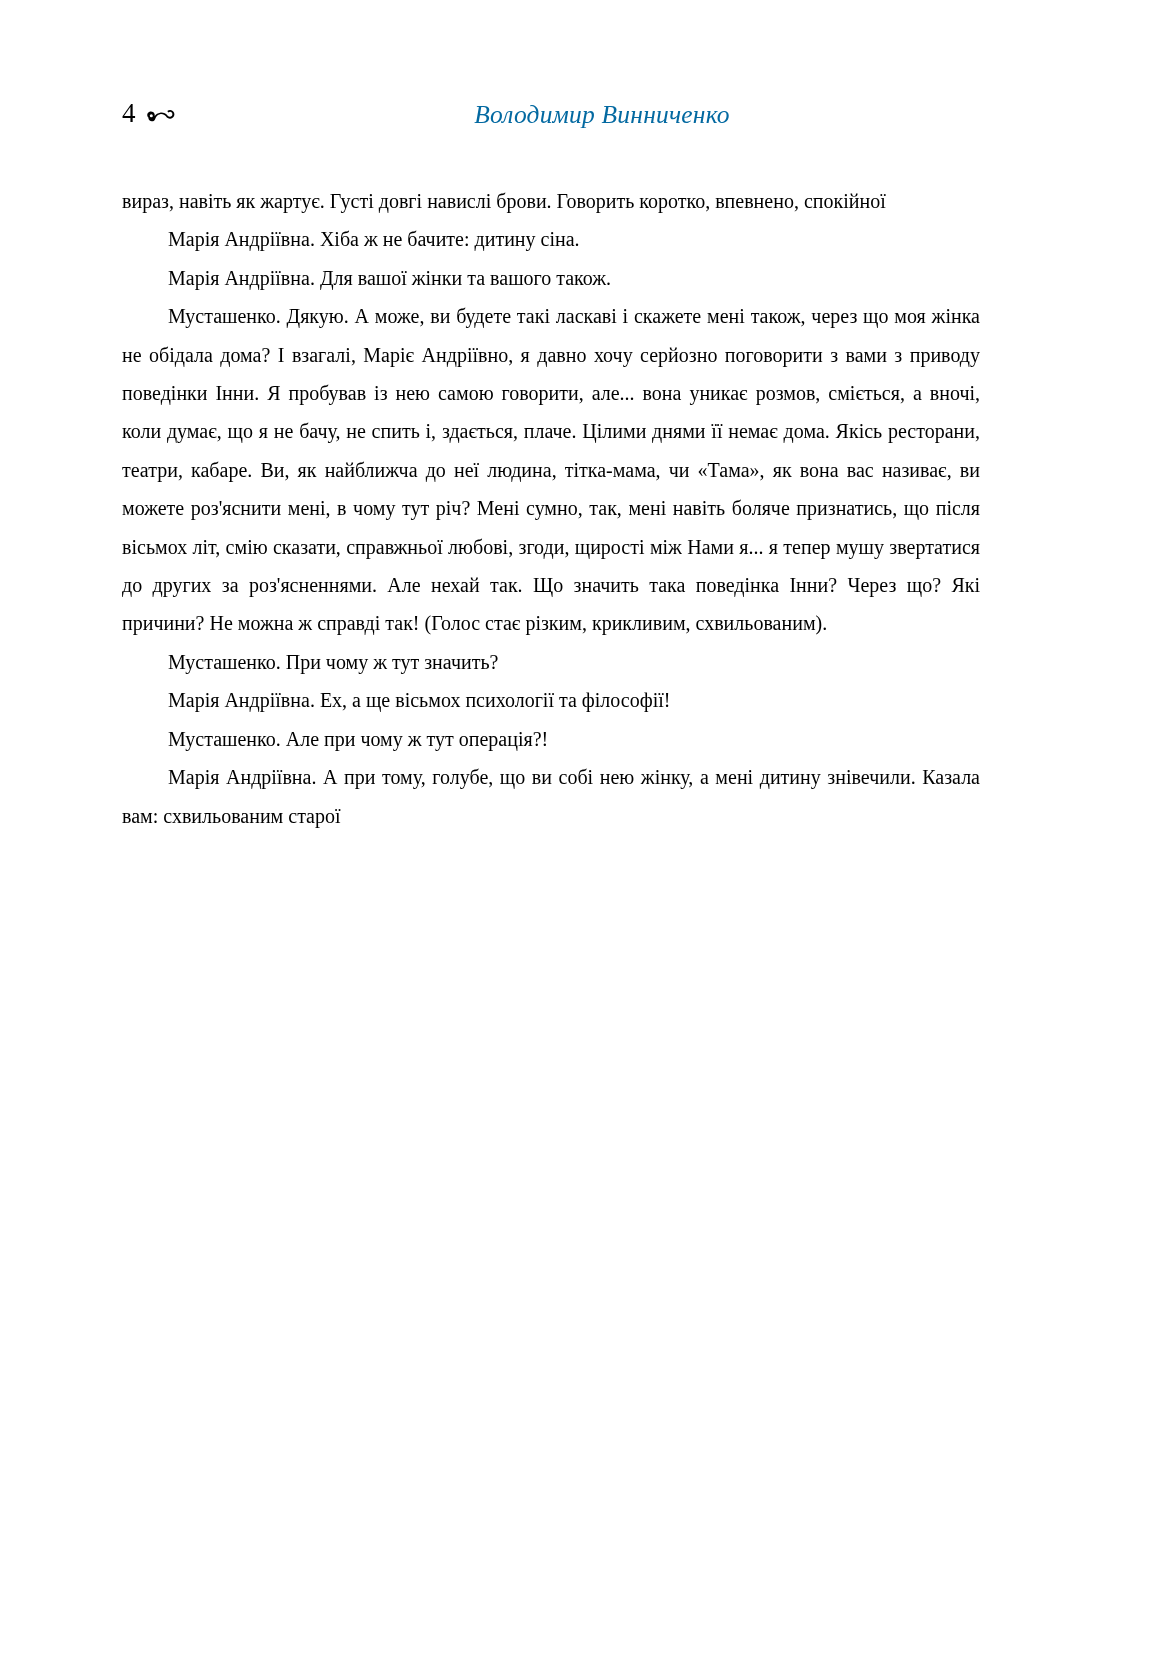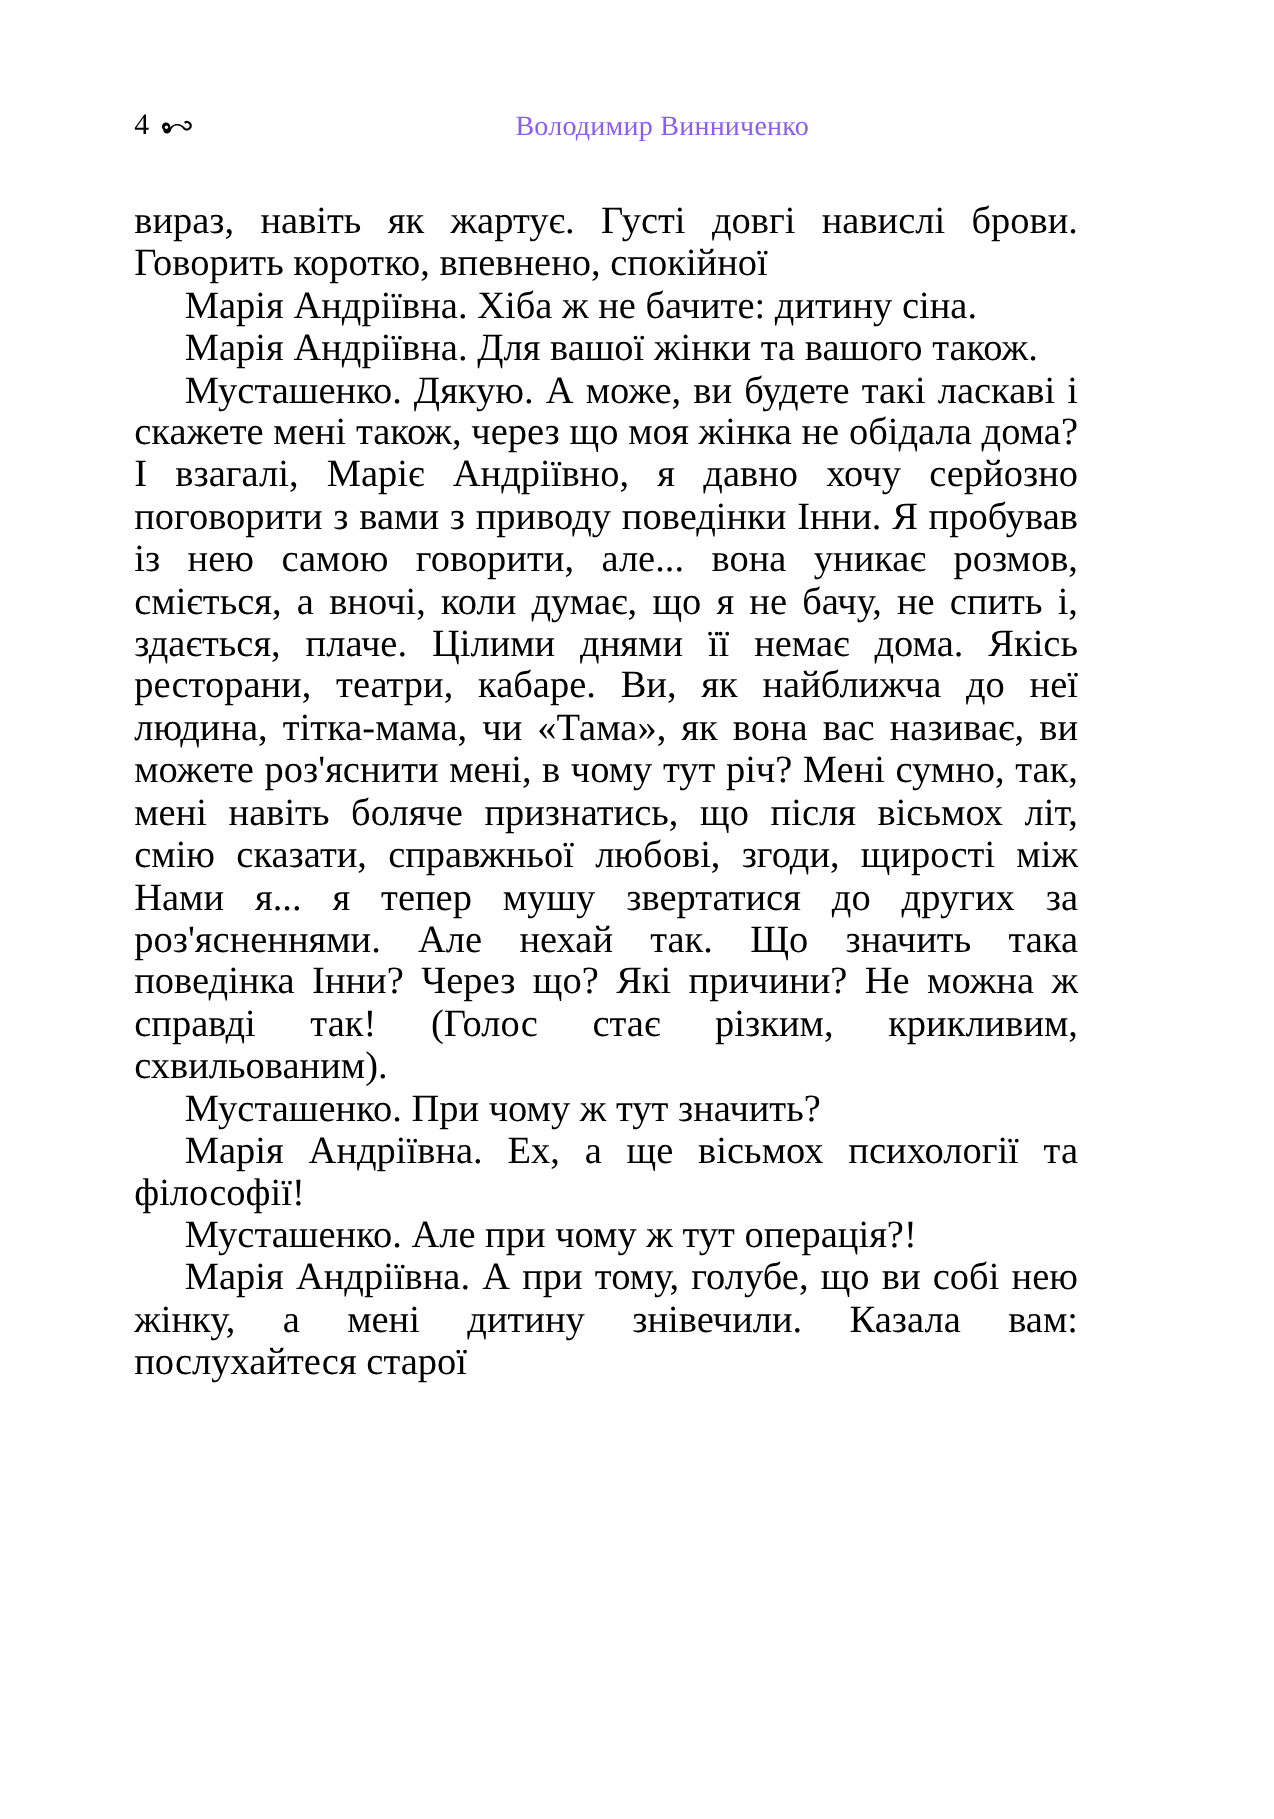--- a/index.html
+++ b/index.html
@@ -54,38 +54,39 @@
     transform: translateY(1px);
   }
 
   .head-ornament svg { display: block; }
 
   .running-title {
     position: absolute;
     left: 0;
     right: 0;
     text-align: center;
+    font-style: italic;
     font-size: 25.5px;
     letter-spacing: 0.2px;
-    color: #8b5cf6;
+    color: #0369a1;
     white-space: nowrap;
     transform: translateX(23px);
   }
 
   
   .textblock {
     position: absolute;
     top: 182px;
     left: 122px;
     width: 858px;
   }
 
   .para {
     margin: 0;
-    font-size: 35px;
+    font-size: 20px;
     line-height: 38.4px;
     text-align: justify;
     text-align-last: left;
     text-indent: 0;
     hyphens: none;
     word-spacing: 0px;
   }
 
   .para.indent {
     text-indent: 46px;
@@ -110,16 +111,16 @@
   </div>
 
   <div class="textblock">
     <p class="para">вираз, навіть як жартує. Густі довгі навислі брови. Говорить коротко, впевнено, спокійної</p>
     <p class="para indent">Марія Андріївна. Хіба ж не бачите: дитину сіна.</p>
     <p class="para indent">Марія Андріївна. Для вашої жінки та вашого також.</p>
     <p class="para indent">Мусташенко. Дякую. А може, ви будете такі ласкаві і скажете мені також, через що моя жінка не обідала дома? І взагалі, Маріє Андріївно, я давно хочу серйозно поговорити з вами з приводу поведінки Інни. Я пробував із нею самою говорити, але... вона уникає розмов, сміється, а вночі, коли думає, що я не бачу, не спить і, здається, плаче. Цілими днями її немає дома. Якісь ресторани, театри, кабаре. Ви, як найближча до неї людина, тітка-мама, чи «Тама», як вона вас називає, ви можете роз'яснити мені, в чому тут річ? Мені сумно, так, мені навіть боляче признатись, що після вісьмох літ, смію сказати, справжньої любові, згоди, щирості між Нами я... я тепер мушу звертатися до других за роз'ясненнями. Але нехай так. Що значить така поведінка Інни? Через що? Які причини? Не можна ж справді так! (Голос стає різким, крикливим, схвильованим).</p>
     <p class="para indent">Мусташенко. При чому ж тут значить?</p>
     <p class="para indent">Марія Андріївна. Ех, а ще вісьмох психології та філософії!</p>
     <p class="para indent">Мусташенко. Але при чому ж тут операція?!</p>
-    <p class="para indent">Марія Андріївна. А при тому, голубе, що ви собі нею жінку, а мені дитину знівечили. Казала вам: послухайтеся старої</p>
+    <p class="para indent">Марія Андріївна. А при тому, голубе, що ви собі нею жінку, а мені дитину знівечили. Казала вам: схвильованим старої</p>
   </div>
 
 </div>
 
 </body></html>

